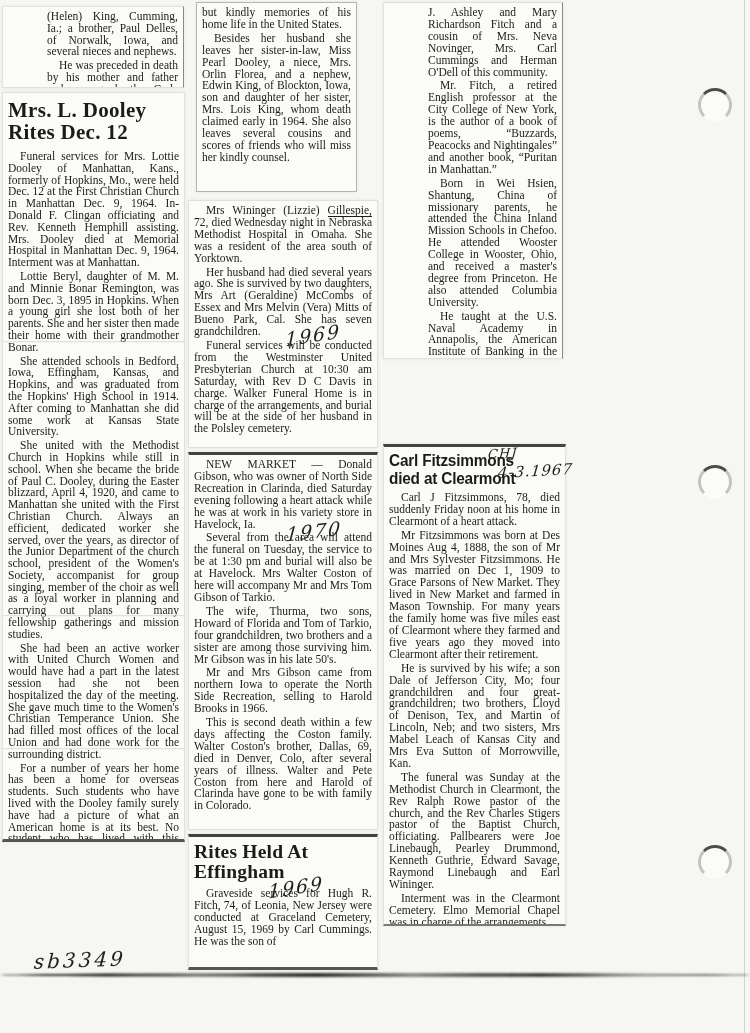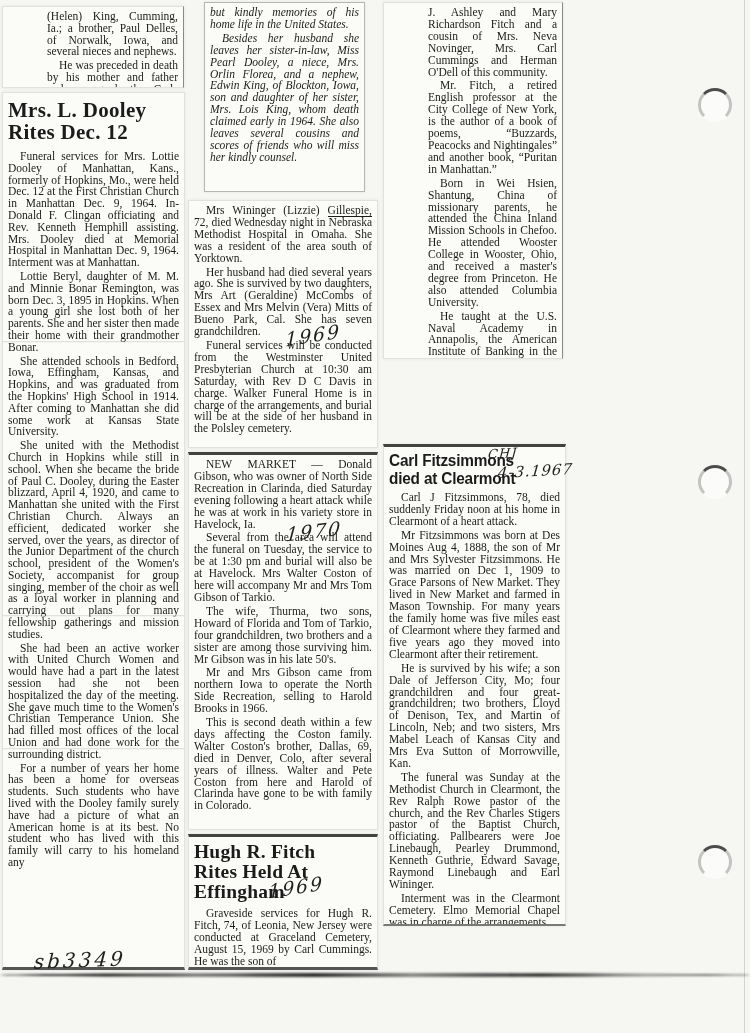--- a/index.html
+++ b/index.html
@@ -76,62 +76,61 @@
 
 <div class="page">
 
   <div class="col-left">
 
     <div class="clip edge-dark-right" style="left:2px;top:6px;width:182px;height:82px;">
       <p class="np noindent">(Helen) King, Cumming, Ia.; a brother, Paul Delles, of Norwalk, Iowa, and several nieces and nephews.</p>
       <p class="np">He was preceded in death by his mother and father and a younger brother, Carl.</p>
     </div>
 
-    <div class="clip divider-bottom" style="left:2px;top:92px;width:183px;height:878px;">
+    <div class="clip divider-bottom" style="left:2px;top:92px;width:183px;height:750px;">
       <div class="headline-serif">
         <div>Mrs. L. Dooley</div>
         <div>Rites Dec. 12</div>
       </div>
       <p class="np">Funeral services for Mrs. Lottie Dooley of Manhattan, Kans., formerly of Hopkins, Mo., were held Dec. 12 at the First Christian Church in Manhattan Dec. 9, 1964. In- Donald F. Clingan officiating and Rev. Kenneth Hemphill assisting. Mrs. Dooley died at Memorial Hospital in Manhattan Dec. 9, 1964. Interment was at Manhattan.</p>
       <p class="np">Lottie Beryl, daughter of M. M. and Minnie Bonar Remington, was born Dec. 3, 1895 in Hopkins. When a young girl she lost both of her parents. She and her sister then made their home with their grandmother Bonar.</p>
       <p class="np">She attended schools in Bedford, Iowa, Effingham, Kansas, and Hopkins, and was graduated from the Hopkins' High School in 1914. After coming to Manhattan she did some work at Kansas State University.</p>
       <p class="np">She united with the Methodist Church in Hopkins while still in school. When she became the bride of Paul C. Dooley, during the Easter blizzard, April 4, 1920, and came to Manhattan she united with the First Christian Church. Always an efficient, dedicated worker she served, over the years, as director of the Junior Department of the church school, president of the Women's Society, accompanist for group singing, member of the choir as well as a loyal worker in planning and carrying out plans for many fellowship gatherings and mission studies.</p>
       <p class="np">She had been an active worker with United Church Women and would have had a part in the latest session had she not been hospitalized the day of the meeting. She gave much time to the Women's Christian Temperance Union. She had filled most offices of the local Union and had done work for the surrounding district.</p>
       <p class="np">For a number of years her home has been a home for overseas students. Such students who have lived with the Dooley family surely have had a picture of what an American home is at its best. No student who has lived with this family will carry to his homeland any</p>
       <div class="crease" style="top:248px;"></div>
       <div class="crease" style="top:522px;"></div>
       <div class="crease" style="top:655px;"></div>
     </div>
 
   </div>
 
   <div class="col-mid">
 
-    <div class="clip" style="left:204px;top:2px;width:161px;height:190px;border-color:rgba(0,0,0,0.28);font-style:italic;">
+    <div class="clip" style="left:196px;top:2px;width:161px;height:190px;border-color:rgba(0,0,0,0.28);">
       <p class="np noindent">but kindly memories of his home life in the United States.</p>
       <p class="np">Besides her husband she leaves her sister-in-law, Miss Pearl Dooley, a niece, Mrs. Orlin Florea, and a nephew, Edwin King, of Blockton, Iowa, son and daughter of her sister, Mrs. Lois King, whom death claimed early in 1964. She also leaves several cousins and scores of friends who will miss her kindly counsel.</p>
     </div>
 
     <div class="clip" style="left:188px;top:200px;width:190px;height:248px;">
       <p class="np"><span>Mrs Wininger (Lizzie) </span><span class="underlined">Gillespie,</span><span> 72, died Wednesday night in Nebraska Methodist Hospital in Omaha. She was a resident of the area south of Yorktown.</span></p>
       <p class="np">Her husband had died several years ago. She is survived by two daughters, Mrs Art (Geraldine) McCombs of Essex and Mrs Melvin (Vera) Mitts of Bueno Park, Cal. She has seven grandchildren.</p>
       <p class="np">Funeral services will be conducted from the Westminster United Presbyterian Church at 10:30 am Saturday, with Rev D C Davis in charge. Walker Funeral Home is in charge of the arrangements, and burial will be at the side of her husband in the Polsley cemetery.</p>
     </div>
 
     <div class="clip divider-top" style="left:188px;top:452px;width:190px;height:378px;font-family:Liberation Serif, serif;">
       <p class="np">NEW MARKET — Donald Gibson, who was owner of North Side Recreation in Clarinda, died Saturday evening following a heart attack while he was at work in his variety store in Havelock, Ia.</p>
       <p class="np">Several from the area will attend the funeral on Tuesday, the service to be at 1:30 pm and burial will also be at Havelock. Mrs Walter Coston of here will accompany Mr and Mrs Tom Gibson of Tarkio.</p>
       <p class="np">The wife, Thurma, two sons, Howard of Florida and Tom of Tarkio, four grandchildren, two brothers and a sister are among those surviving him. Mr Gibson was in his late 50's.</p>
       <p class="np">Mr and Mrs Gibson came from northern Iowa to operate the North Side Recreation, selling to Harold Brooks in 1966.</p>
       <p class="np">This is second death within a few days affecting the Coston family. Walter Coston's brother, Dallas, 69, died in Denver, Colo, after several years of illness. Walter and Pete Coston from here and Harold of Clarinda have gone to be with family in Colorado.</p>
     </div>
 
     <div class="clip divider-top divider-bottom" style="left:188px;top:834px;width:190px;height:136px;">
       <div class="headline-serif-lg">
-        <div>Hugh R. Fitch</div>
         <div>Rites Held At</div>
         <div>Effingham</div>
       </div>
       <p class="np">Graveside services for Hugh R. Fitch, 74, of Leonia, New Jersey were conducted at Graceland Cemetery, August 15, 1969 by Carl Cummings. He was the son of</p>
     </div>
 
   </div>
 
   <div class="col-right">
 

